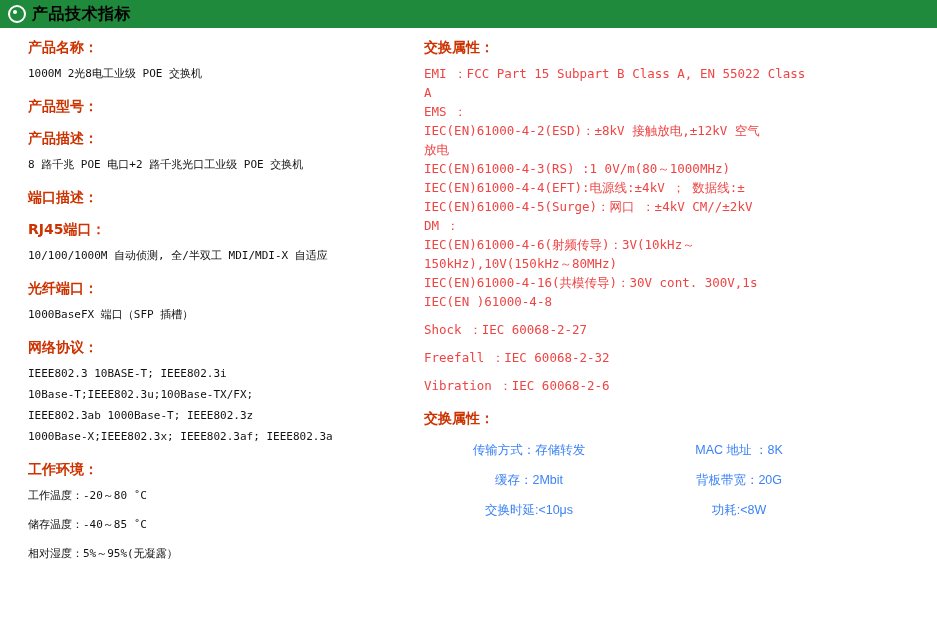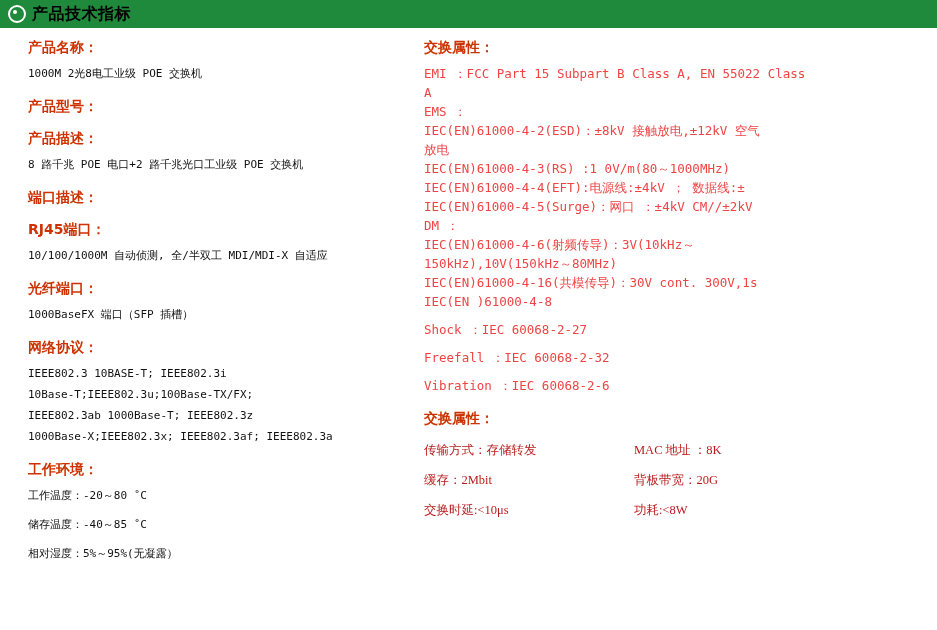--- a/index.html
+++ b/index.html
@@ -107,24 +107,25 @@
     margin-top: 9px;
   }
   
   .attr-grid {
     display: flex;
     flex-wrap: wrap;
     margin-top: 4px;
   }
   .attr-cell {
     width: 210px;
-    font-family: Liberation Serif, serif;
+    font-family: Liberation Sans, sans-serif;
     font-size: 12.5px;
     line-height: 30px;
-    color: #b91c1c;
+    color: #3b82f6;
+    text-align: center;
   }
 </style>
 </head>
 <body>
 
 <div class="page">
 
   <div class="header-bar">
     <span class="header-icon"></span>
     <span class="header-title">产品技术指标</span>

